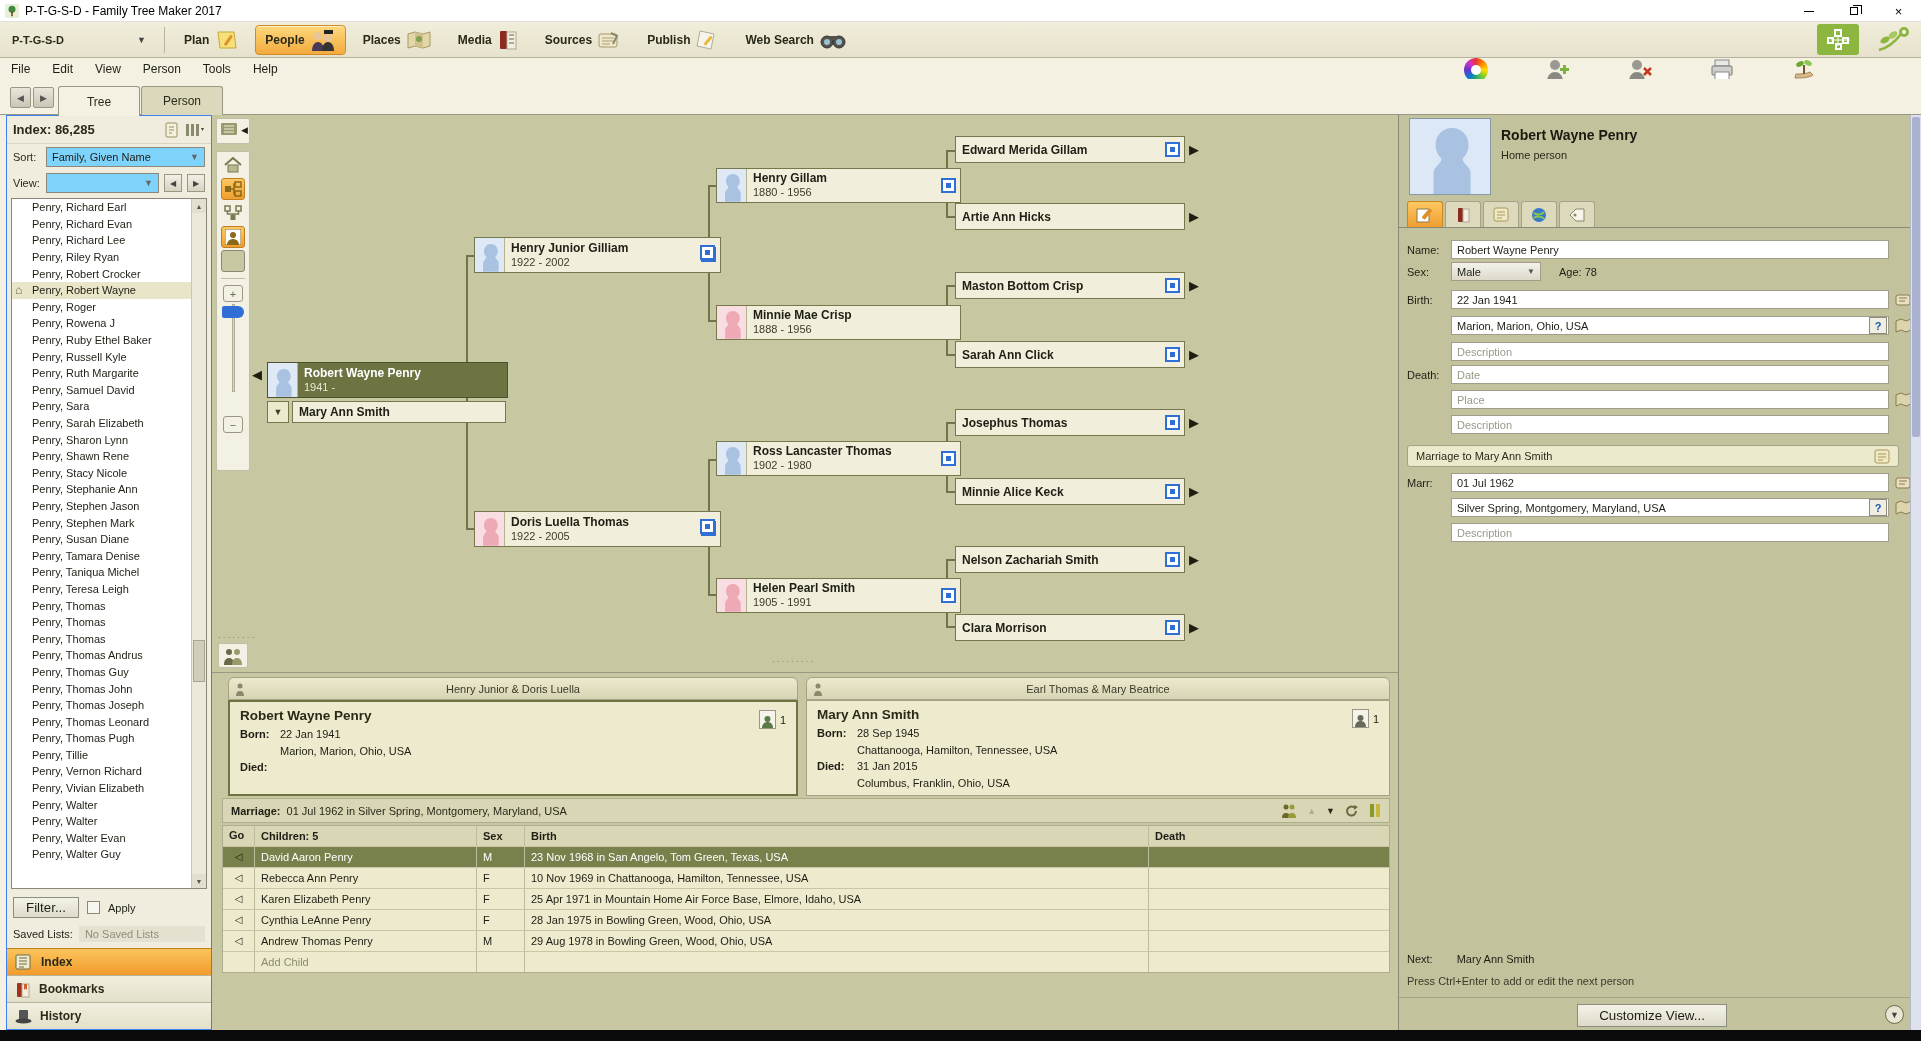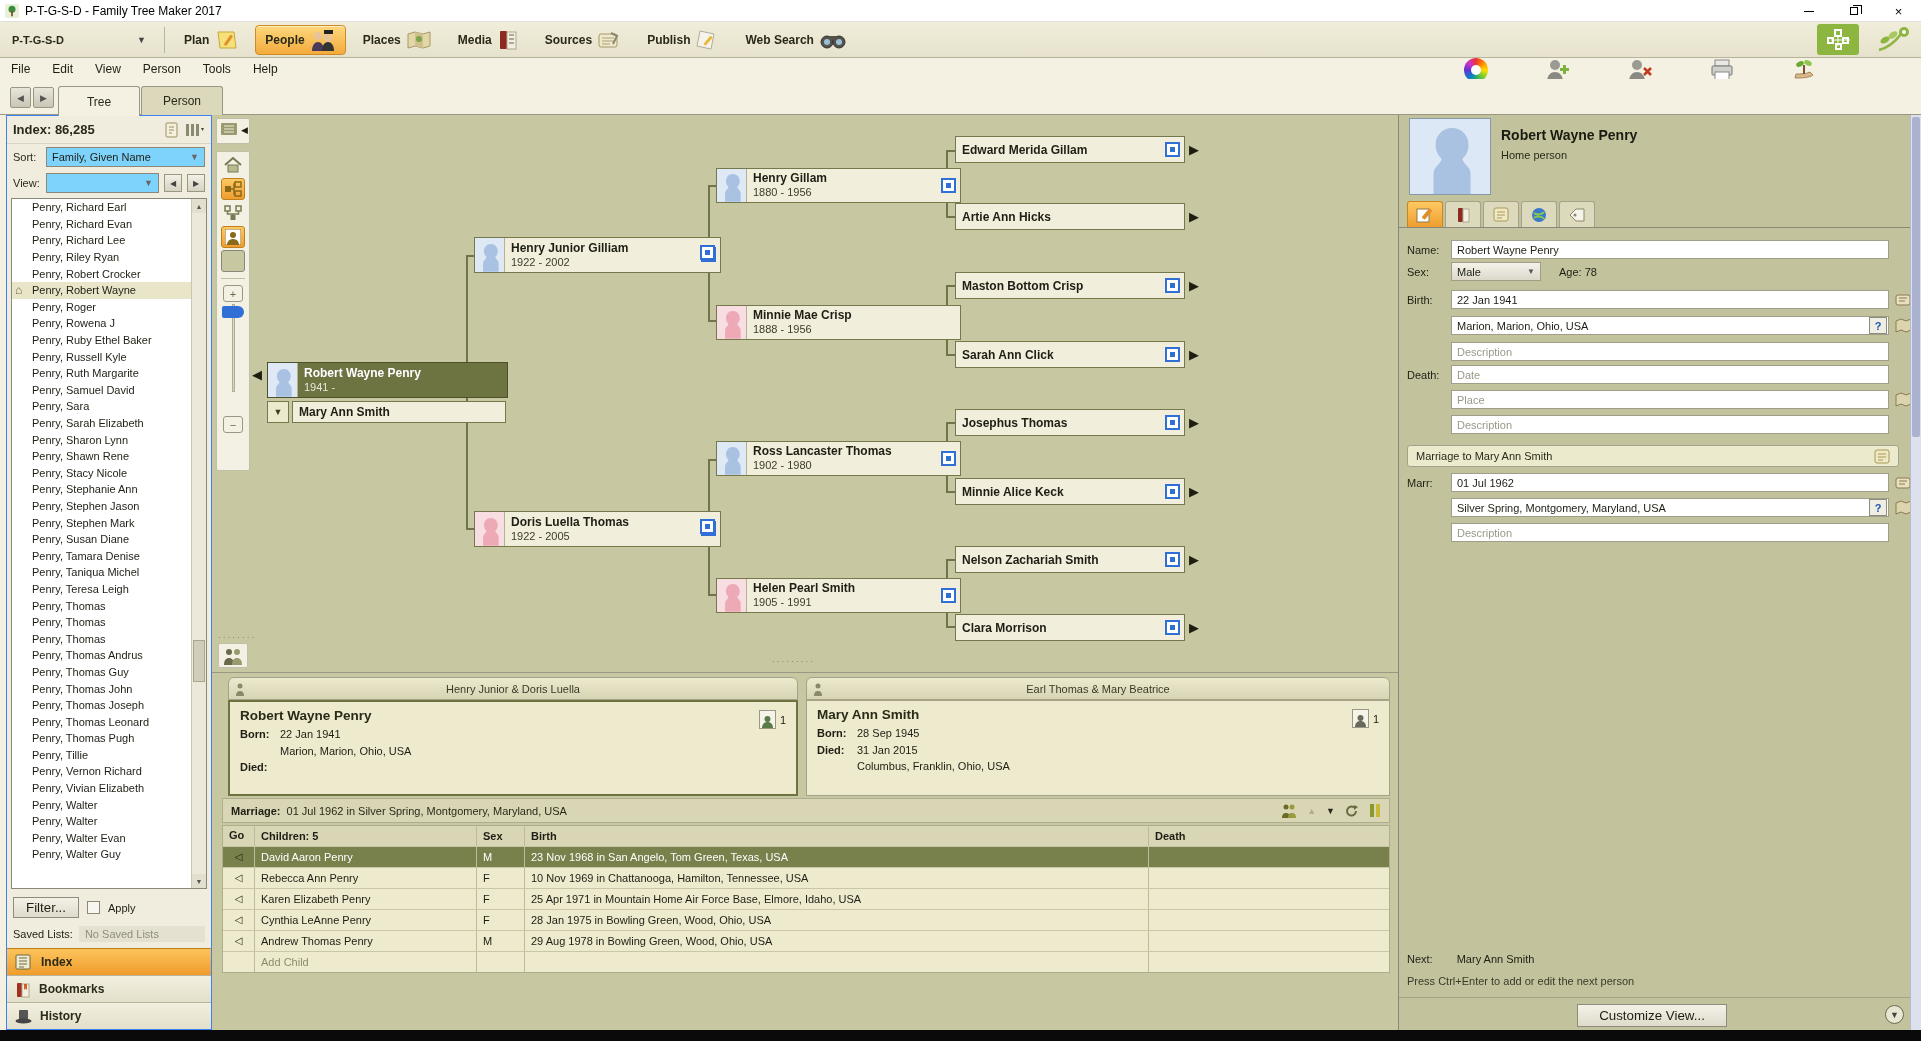--- a/index.html
+++ b/index.html
@@ -886,20 +886,24 @@
           <span>1</span>
         </div>
     </div>
     <div class="famcard" style="left:594px;top:27px;width:584px;height:96px">
       <div class="nm">Mary Ann Smith</div>
       <div class="row">
           <span class="bl">Born:</span>
           <span>28 Sep 1945</span>
         </div>
       <div class="row">
+          <span class="bl"></span>
+          <span>Chattanooga, Hamilton, Tennessee, USA</span>
+        </div>
+      <div class="row">
           <span class="bl">Died:</span>
           <span>31 Jan 2015</span>
         </div>
       <div class="row">
           <span class="bl"></span>
           <span>Columbus, Franklin, Ohio, USA</span>
         </div>
       <div class="badge">
           <span class="badgebox">
             <svg width="11" height="13" viewBox="0 0 11 13">

